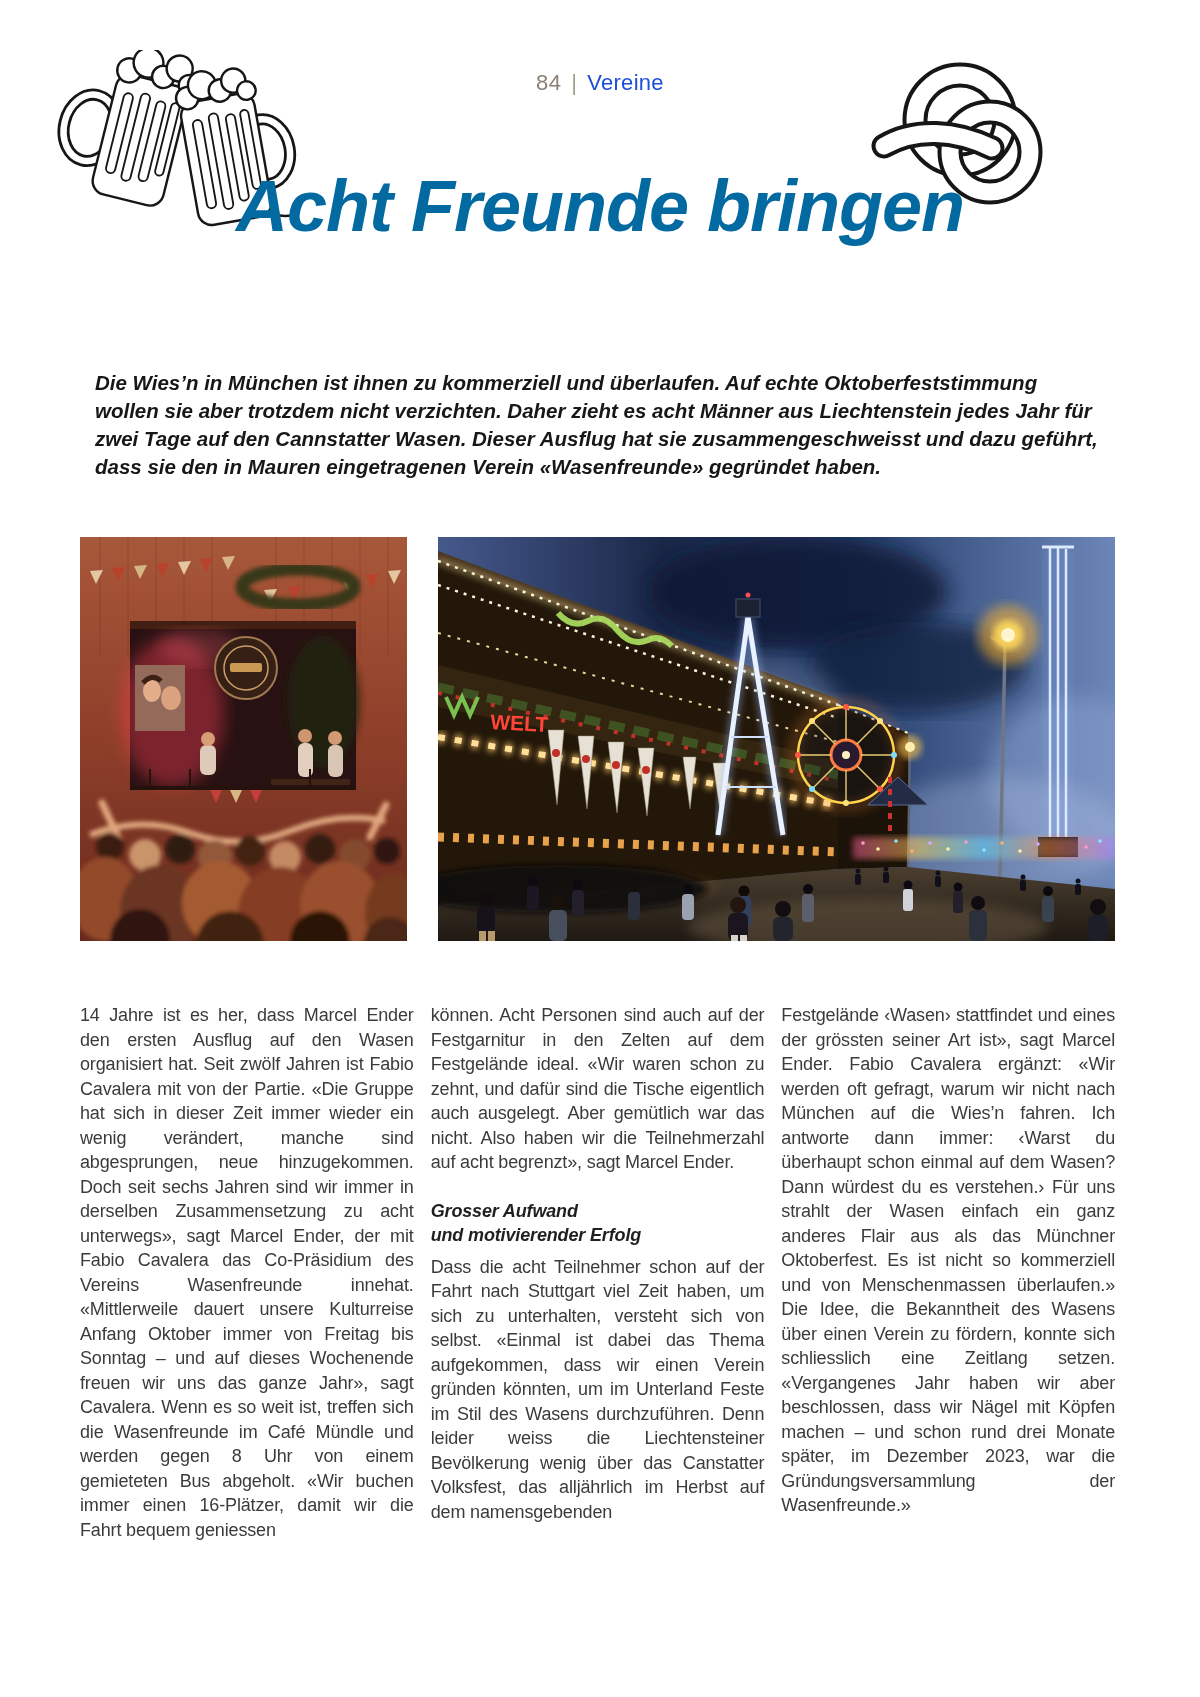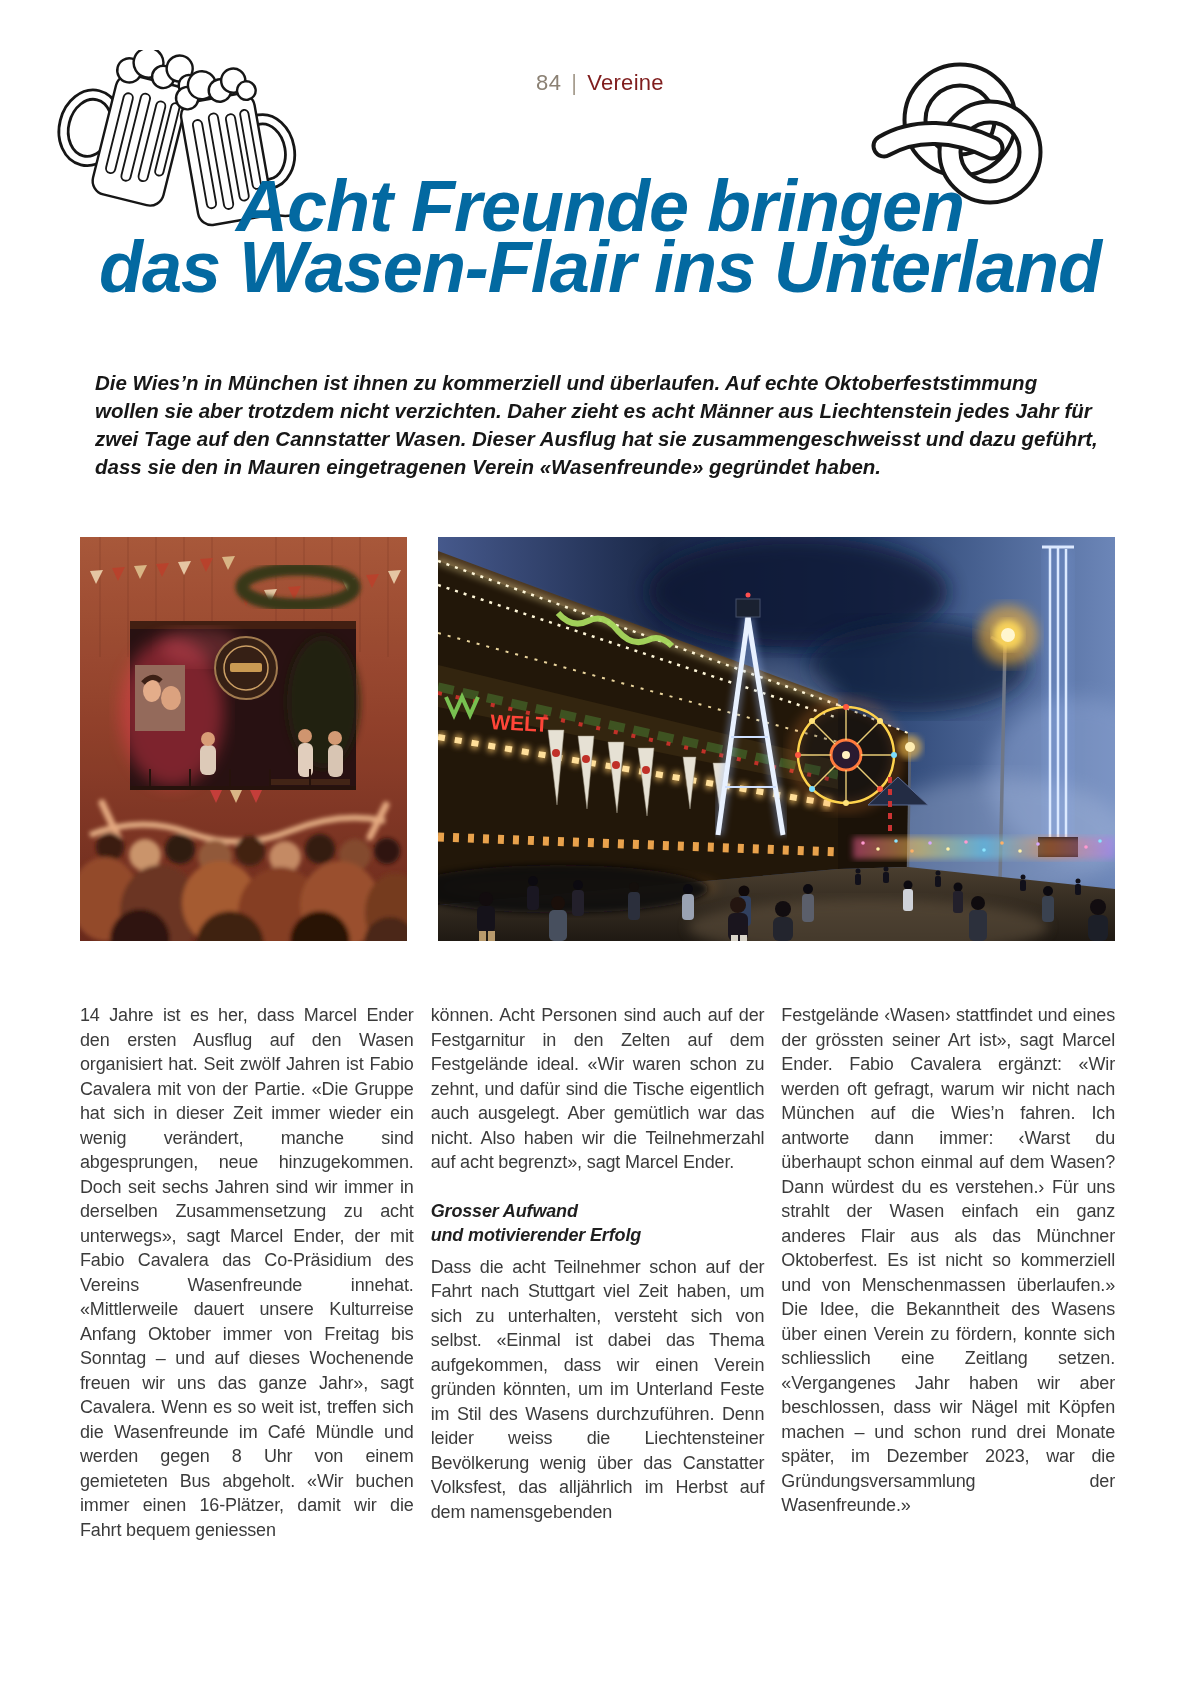--- a/index.html
+++ b/index.html
@@ -4,21 +4,21 @@
 <style>
   html,body{margin:0;padding:0;background:#ffffff;}
   .page{position:relative;width:1200px;height:1697px;background:#ffffff;overflow:hidden;
         font-family:"Liberation Sans",sans-serif;color:#3b3b3b;}
 
   
   .header{position:absolute;top:70px;left:0;width:100%;text-align:center;
           font-size:22px;letter-spacing:.3px;}
   .header .pagenum{color:#8b8174;text-align:center;}
   .header .divider{color:#a79e90;padding:0 10px;font-weight:300;}
-  .header .section{color:#7f1d1d;text-align:right;}
+  .header .section{color:#1d4ed8;text-align:right;}
 
   
   .mugs{position:absolute;left:56px;top:50px;}
   .pretzel{position:absolute;left:870px;top:60px;}
 
   
   .title{position:absolute;top:176px;left:0;width:100%;text-align:center;
          font-style:italic;font-weight:600;font-size:72px;line-height:61px;
          color:#0369a1;letter-spacing:-1px;}
 
@@ -96,21 +96,20 @@
       <circle cx="90" cy="60" r="45" stroke="#fff" stroke-width="17"></circle>
       <circle cx="120" cy="92" r="40" stroke="#161616" stroke-width="25"></circle>
       <circle cx="120" cy="92" r="40" stroke="#fff" stroke-width="17"></circle>
       <path d="M14,86 C45,68 85,70 122,88" stroke="#161616" stroke-width="25"></path>
       <path d="M14,86 C45,68 85,70 122,88" stroke="#fff" stroke-width="17"></path>
     </g>
   </svg>
 
   <div class="title">
     <div>Acht Freunde bringen</div>
-    <div>das Wasen-Flair ins Unterland</div>
   </div>
 
   <p class="intro">Die Wies’n in München ist ihnen zu kommerziell und überlaufen. Auf echte Oktoberfeststimmung wollen sie aber trotzdem nicht verzichten. Daher zieht es acht Männer aus Liechtenstein jedes Jahr für zwei Tage auf den Cannstatter Wasen. Dieser Ausflug hat sie zusammengeschweisst und dazu geführt, dass sie den in Mauren eingetragenen Verein «Wasenfreunde» gegründet haben.</p>
 
   <svg class="photo photo-left" width="327" height="404" viewBox="0 0 327 404">
     <defs>
       <linearGradient id="wood" x1="0" y1="0" x2="0" y2="1">
         <stop offset="0" stop-color="#a3583b"></stop>
           <stop offset=".45" stop-color="#8a3f2b"></stop>
         <stop offset="1" stop-color="#5c241a"></stop>

